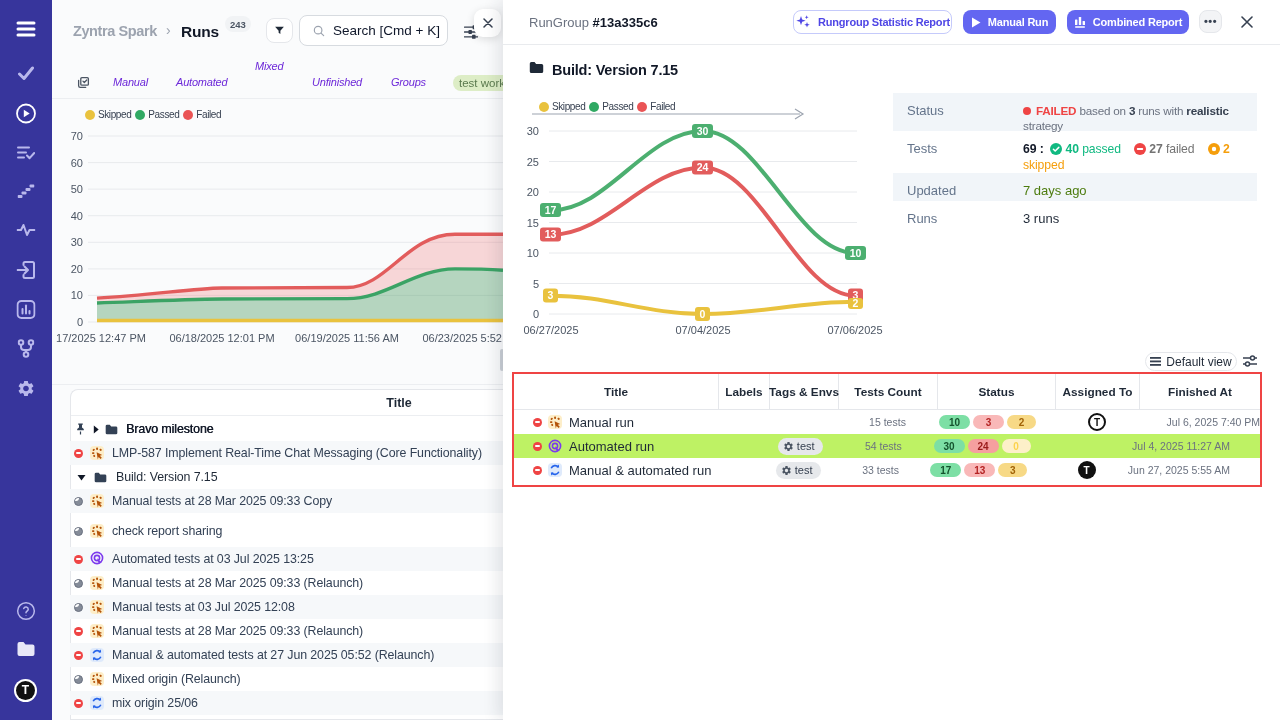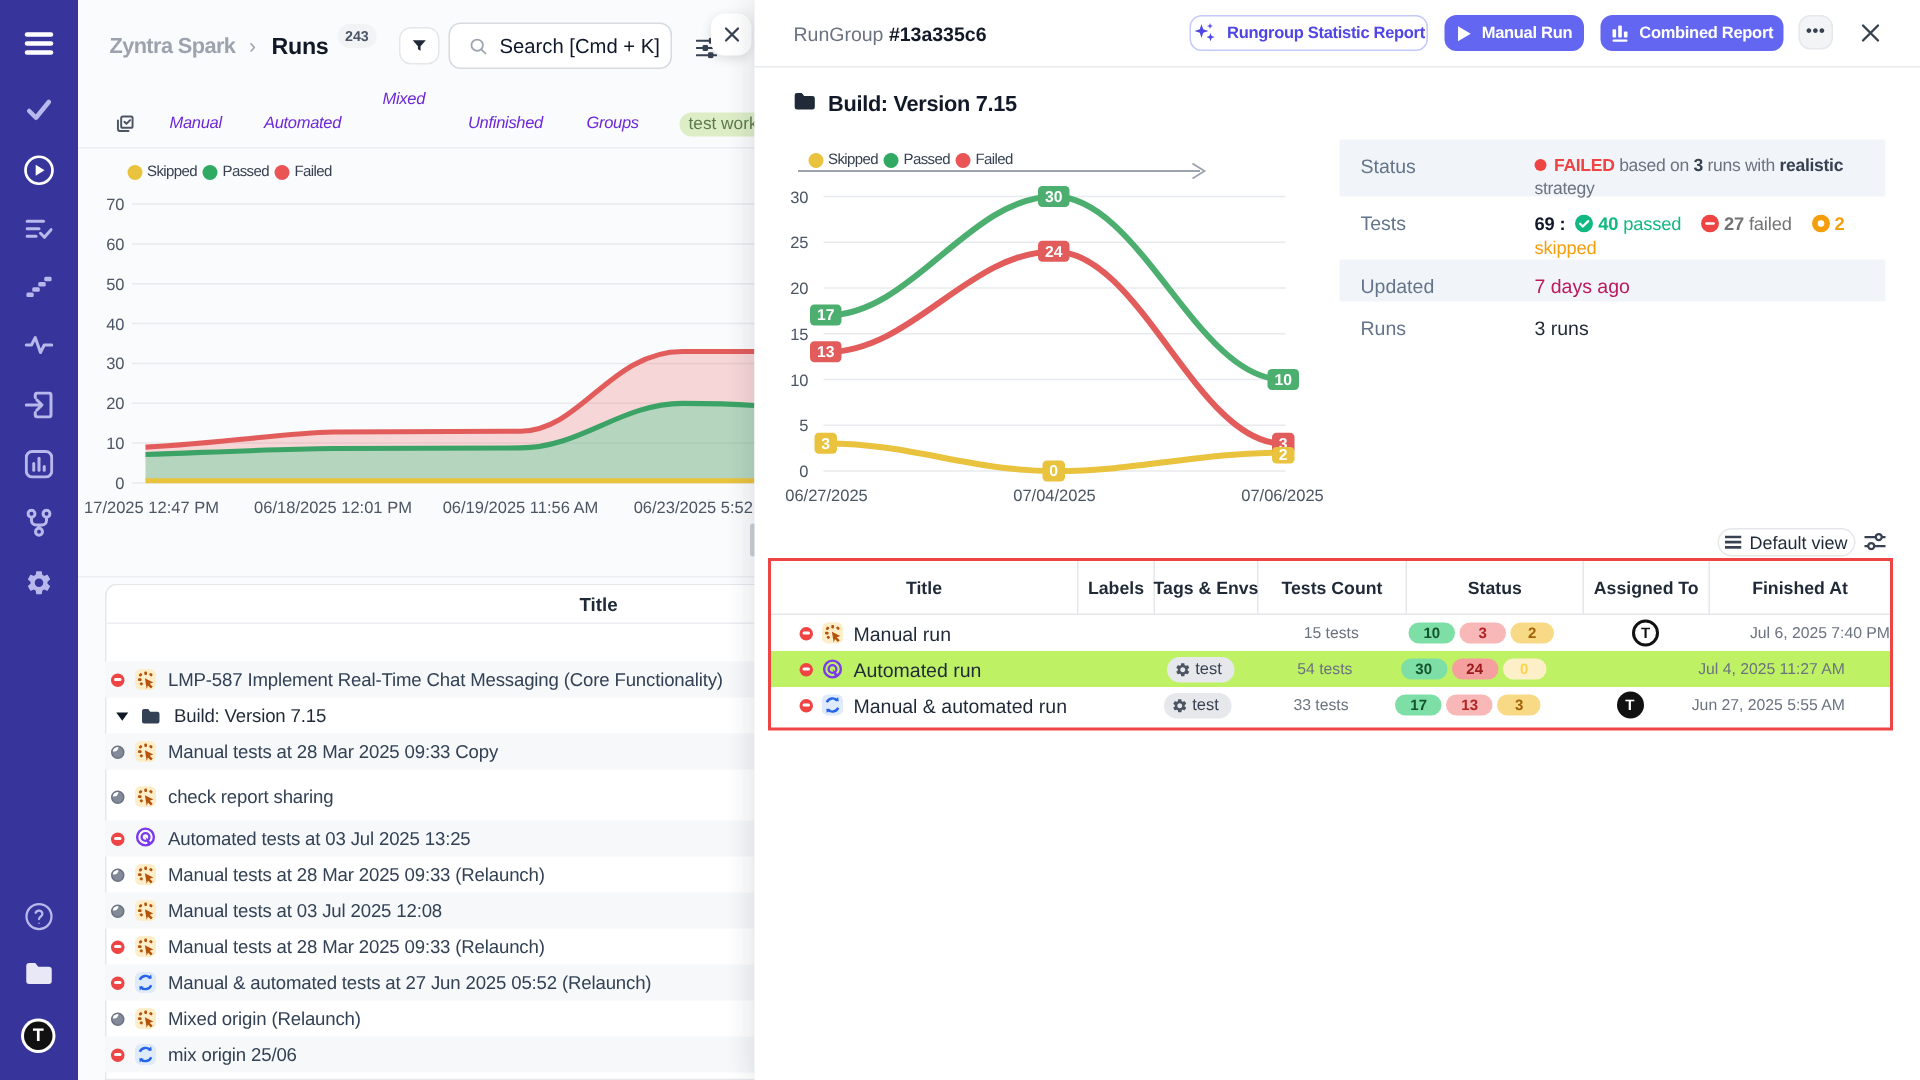--- a/index.html
+++ b/index.html
@@ -156,20 +156,33 @@
     <div class="abs" style="left:448px; top:349px; width:4px; height:22px; background:#cbd0d6; border-radius:2px;"></div>
 
     <div class="abs" style="left:0px; top:384px; width:451px; height:1px; background:#eceef1;"></div>
 
     <div class="abs" style="left:18px; top:389px; width:433px; height:331px; background:#fff; border:1px solid #e5e7eb; border-radius:8px 0 0 0; border-right:none; overflow:hidden;">
       <div style="height:26px; border-bottom:1px solid #eceef1; position:relative;">
         <div style="position:absolute; left:328px; top:6px; transform:translateX(-50%); font-size:12.5px; font-weight:bold; color:#1f2937;">Title</div>
       </div>
     </div>
 
+    <div class="lrow" style="top:417px;">
+      <svg class="mini" style="margin-left:6px;" width="9" height="12" viewBox="0 0 9 12">
+          <path d="M2.2 0.5 h4.6 v1.2 h-0.8 v2.9 l1.8 1.4 v1.2 H1.2 V6 l1.8-1.4 v-2.9 H2.2 Z" fill="#334155"></path>
+          <line x1="4.5" y1="8.5" x2="4.5" y2="11.5" stroke="#334155" stroke-width="1.2"></line>
+        </svg>
+      <svg class="mini" style="margin-left:8px;" width="6" height="9" viewBox="0 0 6 9">
+          <path d="M0.8 0.5 L5.7 4.5 L0.8 8.5 Z" fill="#111827"></path>
+        </svg>
+      <svg class="mini" style="margin-left:6px;" width="13" height="11" viewBox="0 0 19 16">
+          <path d="M1 3 a2 2 0 0 1 2-2 h4 l2 2.5 h7 a2 2 0 0 1 2 2 V13 a2 2 0 0 1-2 2 H3 a2 2 0 0 1-2-2 Z" fill="#334155"></path>
+        </svg>
+      <span style="margin-left:8px; color:#111827; text-shadow:0.4px 0 0 #111827;">Bravo milestone</span>
+    </div>
     <div class="lrow tint" style="top:441px;">
       <span class="mini redminus" style="margin-left:4px;"></span>
       <span class="mini sparkbox" style="margin-left:7px;"><svg width="14" height="14" viewBox="0 0 14 14">
             <g fill="#b45309">
               <rect x="6.2" y="1.6" width="1.8" height="2.4" rx="0.7"></rect>
               <rect x="2.6" y="3" width="2.2" height="1.8" rx="0.7" transform="rotate(-40 3.7 3.9)"></rect>
               <rect x="9.5" y="2.9" width="2.2" height="1.8" rx="0.7" transform="rotate(40 10.6 3.8)"></rect>
               <rect x="2" y="6.2" width="2.4" height="1.8" rx="0.7"></rect>
               <rect x="3.2" y="9" width="2" height="1.8" rx="0.7" transform="rotate(40 4.2 9.9)"></rect>
               <path d="M6.6 6.2 l5.6 2.8 -2.4 0.8 2 2 -1.2 1.2 -2-2 -0.8 2.4 Z"></path>
@@ -491,21 +504,21 @@
           </svg> <span style="color:#10b981;"><b>40</b> passed</span>&nbsp;&nbsp;&nbsp;&nbsp;<svg width="12" height="12" viewBox="0 0 12 12" style="vertical-align:-2px;">
             <circle cx="6" cy="6" r="6" fill="#ef4444"></circle>
             <rect x="2.8" y="5.1" width="6.4" height="1.8" rx="0.9" fill="#fff"></rect>
           </svg> <span style="color:#737373;"><b>27</b> failed</span>&nbsp;&nbsp;&nbsp;&nbsp;<svg width="12" height="12" viewBox="0 0 12 12" style="vertical-align:-2px;">
             <circle cx="6" cy="6" r="6" fill="#f59e0b"></circle>
             <circle cx="6" cy="6" r="2.2" fill="#fff"></circle>
           </svg> <span style="color:#f59e0b;"><b>2</b><br>skipped</span></div>
     </div>
     <div class="abs inforow tintrow" style="top:173px; height:28px;">
       <div class="lbl">Updated</div>
-      <div class="val" style="color:#be185d;">7 days ago</div>
+      <div class="val" style="color:#4d7c0f;">7 days ago</div>
     </div>
     <div class="abs inforow" style="top:201px; height:28px;">
       <div class="lbl">Runs</div>
       <div class="val" style="color:#1f2937;">3 runs</div>
     </div>
 
     <div class="abs" style="left:642px; top:352px; width:92px; height:19px; background:#fff; border:1px solid #e5e7eb; border-radius:12px; display:flex; align-items:center; justify-content:center; gap:5px; font-size:12px; color:#1f2937;">
       <svg width="11" height="9" viewBox="0 0 11 9">
           <g fill="#374151">
             <rect x="0" y="0" width="11" height="1.8"></rect>

